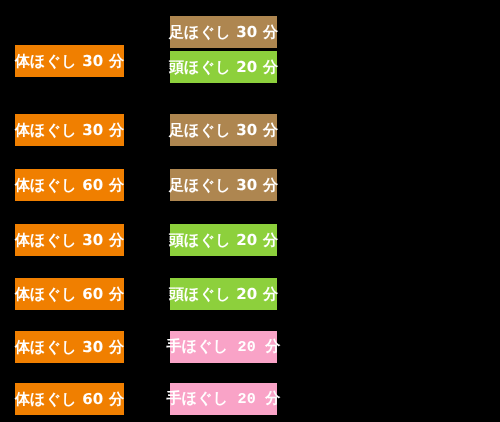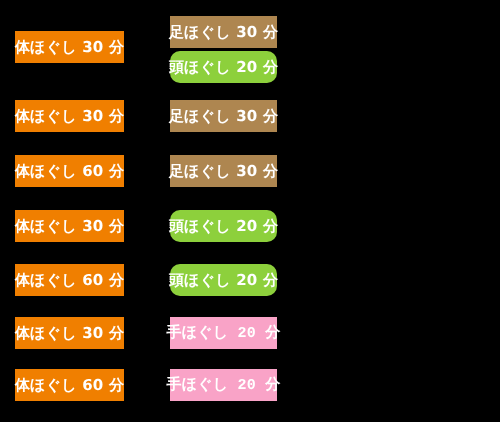--- a/index.html
+++ b/index.html
@@ -54,27 +54,27 @@
 
   .tag-right {
     left: 130px;
     width: 107px;
     margin-left: 40px;
   }
 
   
   .c-orange { background: #f07f00; }
   .c-brown  { background: #ae8650; }
-  .c-green  { background: #8dd03c; border-radius: 10px; }
+  .c-green  { background: #8dd03c; }
   .c-pink   { background: #f9a3c7; font-family: Liberation Mono, monospace; }
 
   
   .stack-top    { top: 16px; }
   .stack-bottom { top: 51px; }
-  .single       { top: 31px; }
+  .single       { top: 45px; }
 </style>
 </head>
 <body>
 
 <div id="menu-board">
 
   <div class="menu-row" style="top:0px;">
     <div class="tag tag-left c-orange single">体ほぐし 30 分</div>
     <div class="tag tag-right c-brown stack-top">足ほぐし 30 分</div>
     <div class="tag tag-right c-green stack-bottom">頭ほぐし 20 分</div>

